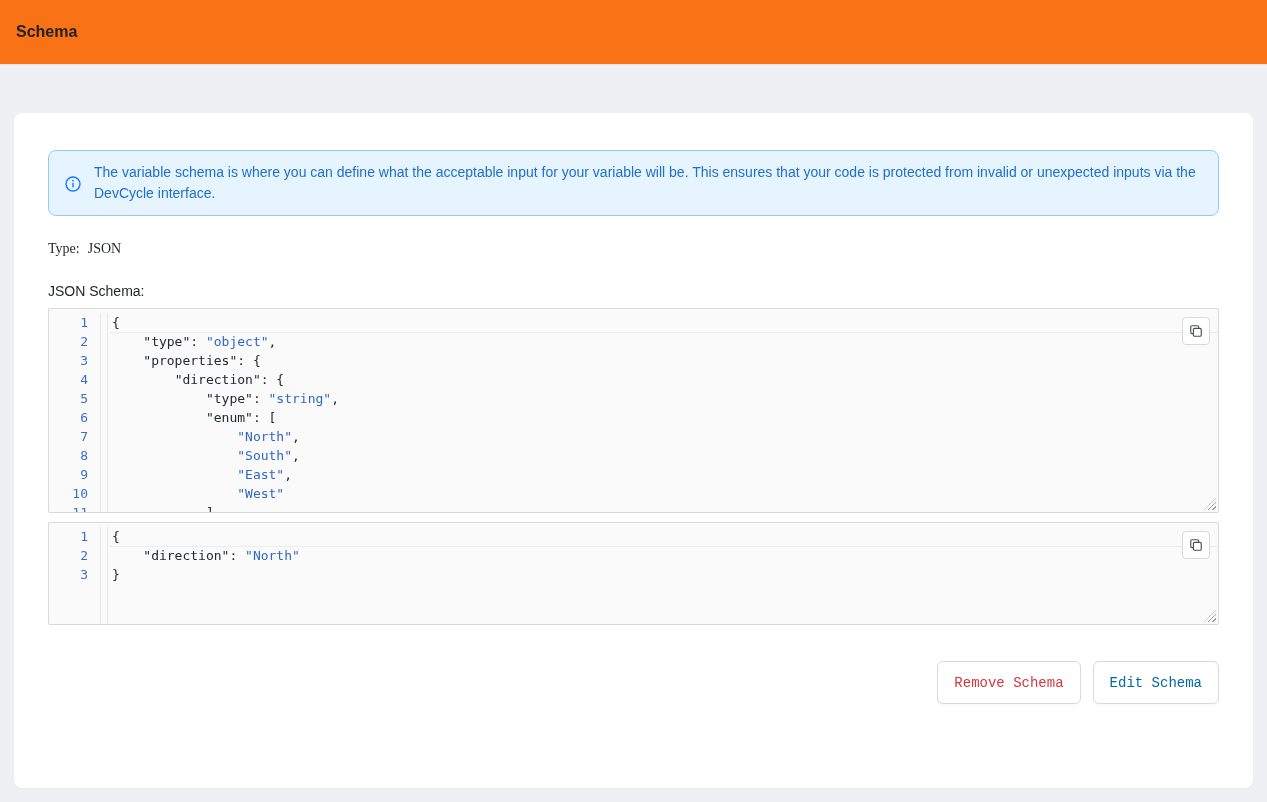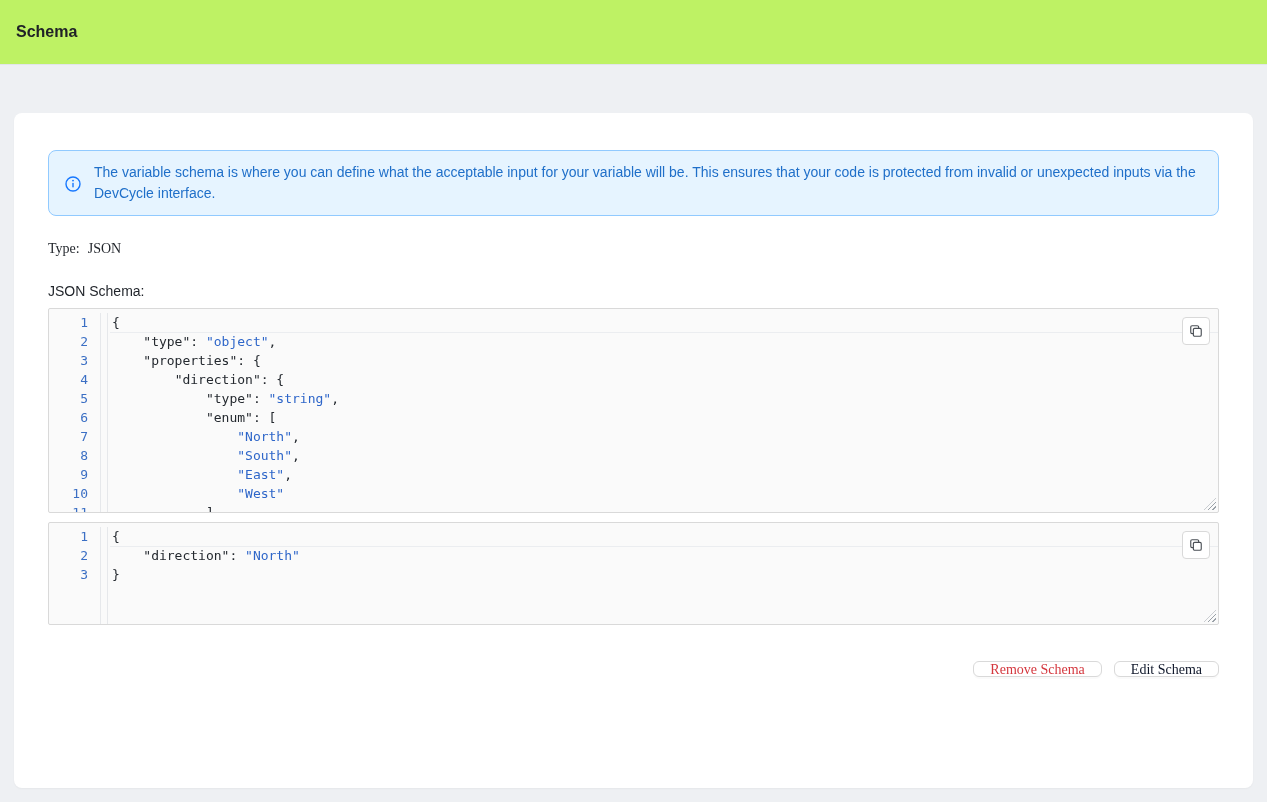--- a/index.html
+++ b/index.html
@@ -5,21 +5,21 @@
   * { margin:0; padding:0; box-sizing:border-box; }
   html,body { width:1267px; height:802px; overflow:hidden; }
   body {
     background:#eef0f3;
     font-family:"Liberation Sans", sans-serif;
     color:#1f2329;
     font-size:14px;
   }
   .page-header {
     height:65px;
-    background:#bef264;
+    background:#f97316;
     border-bottom:1px solid #e2e5e9;
     display:flex;
     align-items:center;
     padding:0 16px;
   }
   .page-title { font-size:16px; font-weight:700; color:#202227; }
   .card {
     margin:48px 14px 14px;
     background:#ffffff;
     border-radius:8px;
@@ -95,32 +95,32 @@
     clip-path:polygon(100% 0, 100% 100%, 0 100%);
     cursor:se-resize;
   }
   .actions {
     display:flex;
     justify-content:flex-end;
     gap:12px;
     margin-top:36px;
   }
   .btn {
-    height:16px;
+    height:43px;
     padding:0 16px;
     background:#fff;
     border:1px solid #d9d9d9;
     border-radius:6px;
     font-size:14px;
-    font-family:Liberation Serif, serif;
+    font-family:Liberation Mono, monospace;
     cursor:pointer;
     box-shadow:0 2px 0 rgba(0,0,0,0.02);
   }
   .btn-danger { color:#d4373e; }
-  .btn-default { color:#0f172a; }
+  .btn-default { color:#0369a1; }
 </style>
 </head>
 <body>
 
 <header class="page-header">
   <div class="page-title">Schema</div>
 </header>
 
 <main class="card">
 

